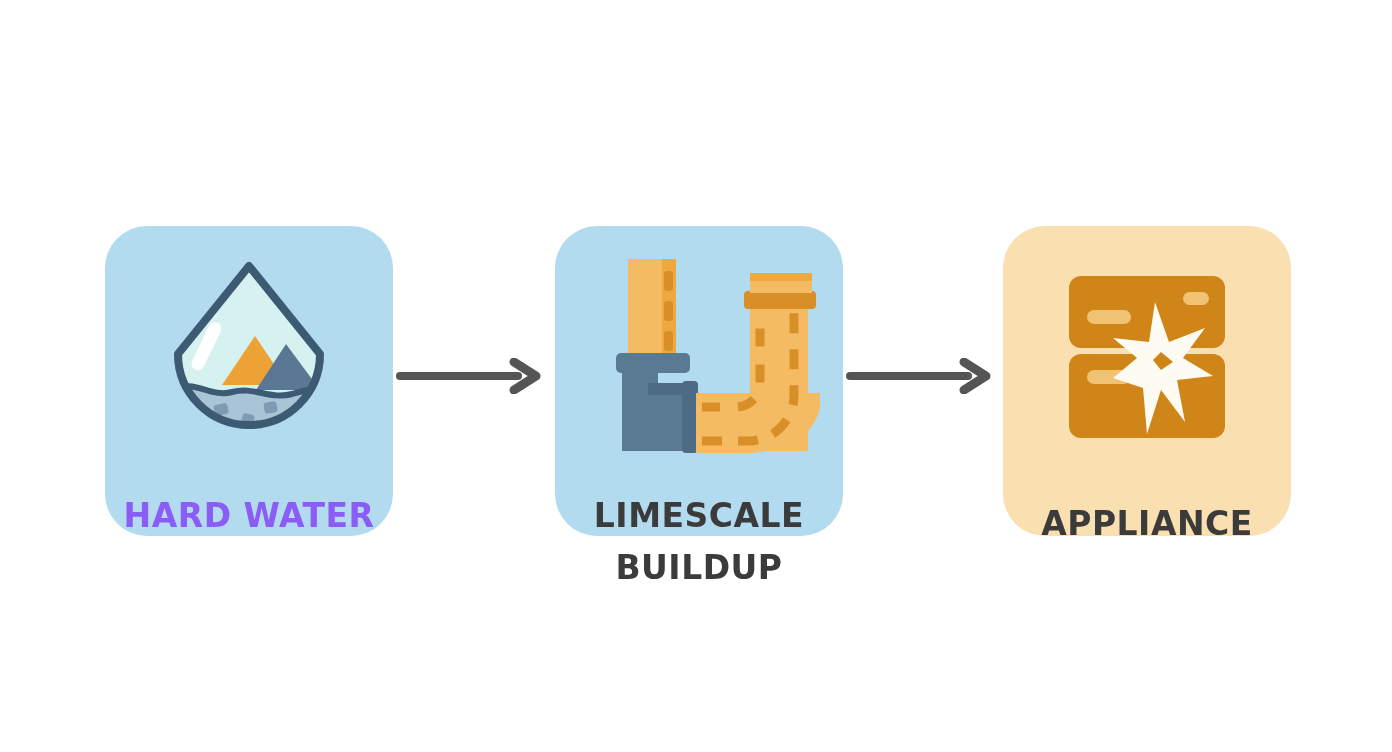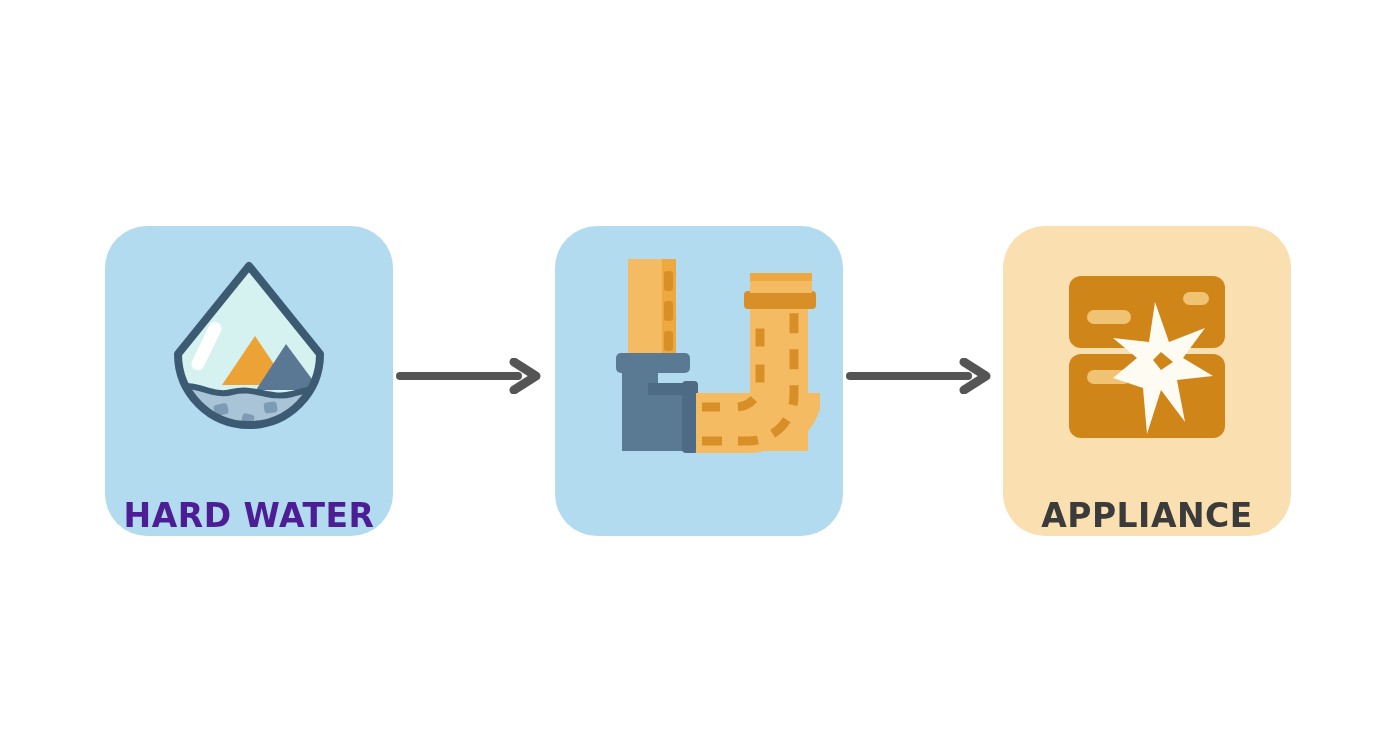--- a/index.html
+++ b/index.html
@@ -109,21 +109,21 @@
             <rect x="42" y="164" width="10" height="9" rx="3" transform="rotate(22 47 168)"></rect>
           </g>
         </g>
 
         <rect x="40" y="62" width="13" height="52" rx="6.5" fill="#ffffff" transform="rotate(26 46 88)"></rect>
 
         <path d="M89 8 L160 96 A71 71 0 1 1 18 96 Z" fill="none" stroke="#3d5a73" stroke-width="8" stroke-linejoin="round"></path>
       </svg>
     </div>
   </div>
-  <div class="label" id="label-1" style="color: #4c1d95;">
+  <div class="label" id="label-1" style="color: #8b5cf6;">
     <div>HARD WATER</div>
     <div></div>
   </div>
 
   <div class="arrow" id="arrow-1">
     <svg class="glyph" width="152" height="36" viewBox="0 0 152 36">
       <line x1="4" y1="18" x2="122" y2="18" stroke="#555555" stroke-width="8" stroke-linecap="round"></line>
       <polyline points="118,4 140,18 118,32" fill="none" stroke="#555555" stroke-width="9" stroke-linecap="round" stroke-linejoin="round"></polyline>
     </svg>
   </div>
@@ -171,20 +171,24 @@
         <rect x="172" y="18" width="62" height="20" fill="#f5bb63"></rect>
         <rect x="172" y="18" width="62" height="8" fill="#eda93f"></rect>
 
         <g fill="none" stroke="#d98f28" stroke-width="9" stroke-linecap="butt" stroke-dasharray="20 16">
           <path d="M124 186 L170 186 A46 46 0 0 0 216 140 L216 58"></path>
           <path d="M124 152 L158 152 A24 24 0 0 0 182 128 L182 58" stroke-dasharray="18 18"></path>
         </g>
       </svg>
     </div>
   </div>
+  <div class="label" id="label-2" style="color: rgb(59, 59, 59);">
+    <div>LIMESCALE</div>
+    <div>BUILDUP</div>
+  </div>
 
   <div class="arrow" id="arrow-2">
     <svg class="glyph" width="152" height="36" viewBox="0 0 152 36">
       <line x1="4" y1="18" x2="122" y2="18" stroke="#555555" stroke-width="8" stroke-linecap="round"></line>
       <polyline points="118,4 140,18 118,32" fill="none" stroke="#555555" stroke-width="9" stroke-linecap="round" stroke-linejoin="round"></polyline>
     </svg>
   </div>
 
   <div class="card peach" id="card-3" style="background: rgb(250, 223, 176);">
     <div class="icon-wrap">
@@ -198,17 +202,17 @@
         <rect x="30" y="104" width="44" height="14" rx="7" fill="#f0c274"></rect>
 
         <rect x="126" y="26" width="26" height="13" rx="6.5" fill="#f0c274"></rect>
 
         <path d="M98 36 L112 76 L148 62 L126 92 L156 110 L120 114 L128 156 L104 124 L90 168 L86 122 L56 112 L80 92 L56 72 L92 76 Z" fill="#fdfbf2"></path>
 
         <path d="M104 86 L116 96 L104 104 L96 94 Z" fill="#cf8518"></path>
       </svg>
     </div>
   </div>
-  <div class="label" id="label-3" style="color: rgb(59, 59, 59);">
+  <div class="label" id="label-3" style="color: rgb(59, 59, 59); margin-top: 8px;">
     <div>APPLIANCE</div>
   </div>
 
 </div>
 
 </body></html>

